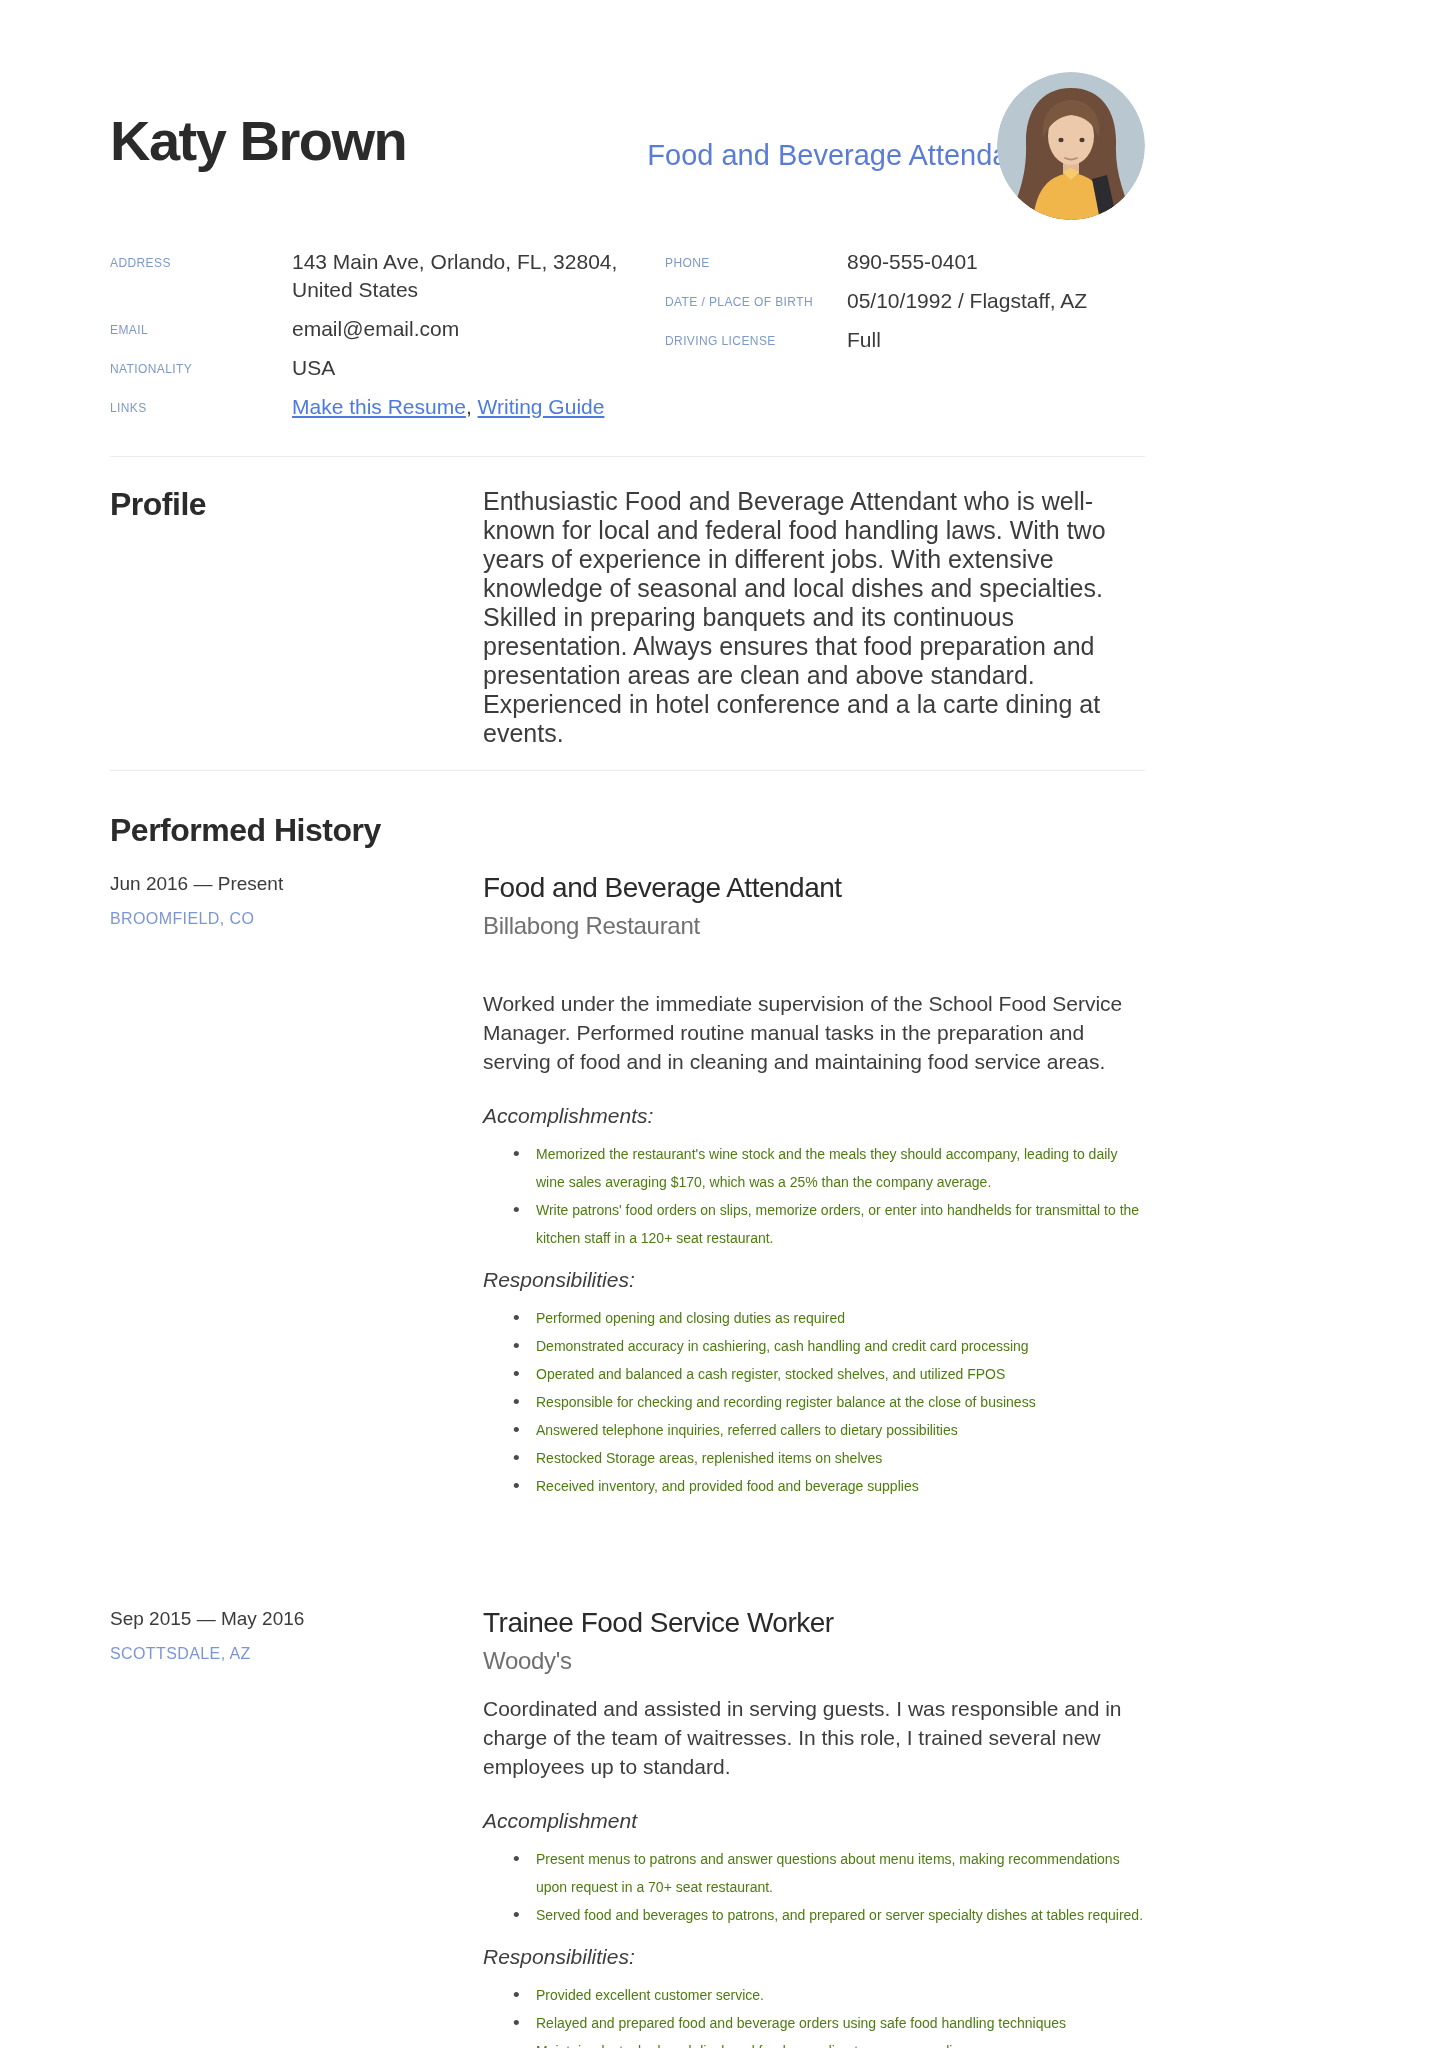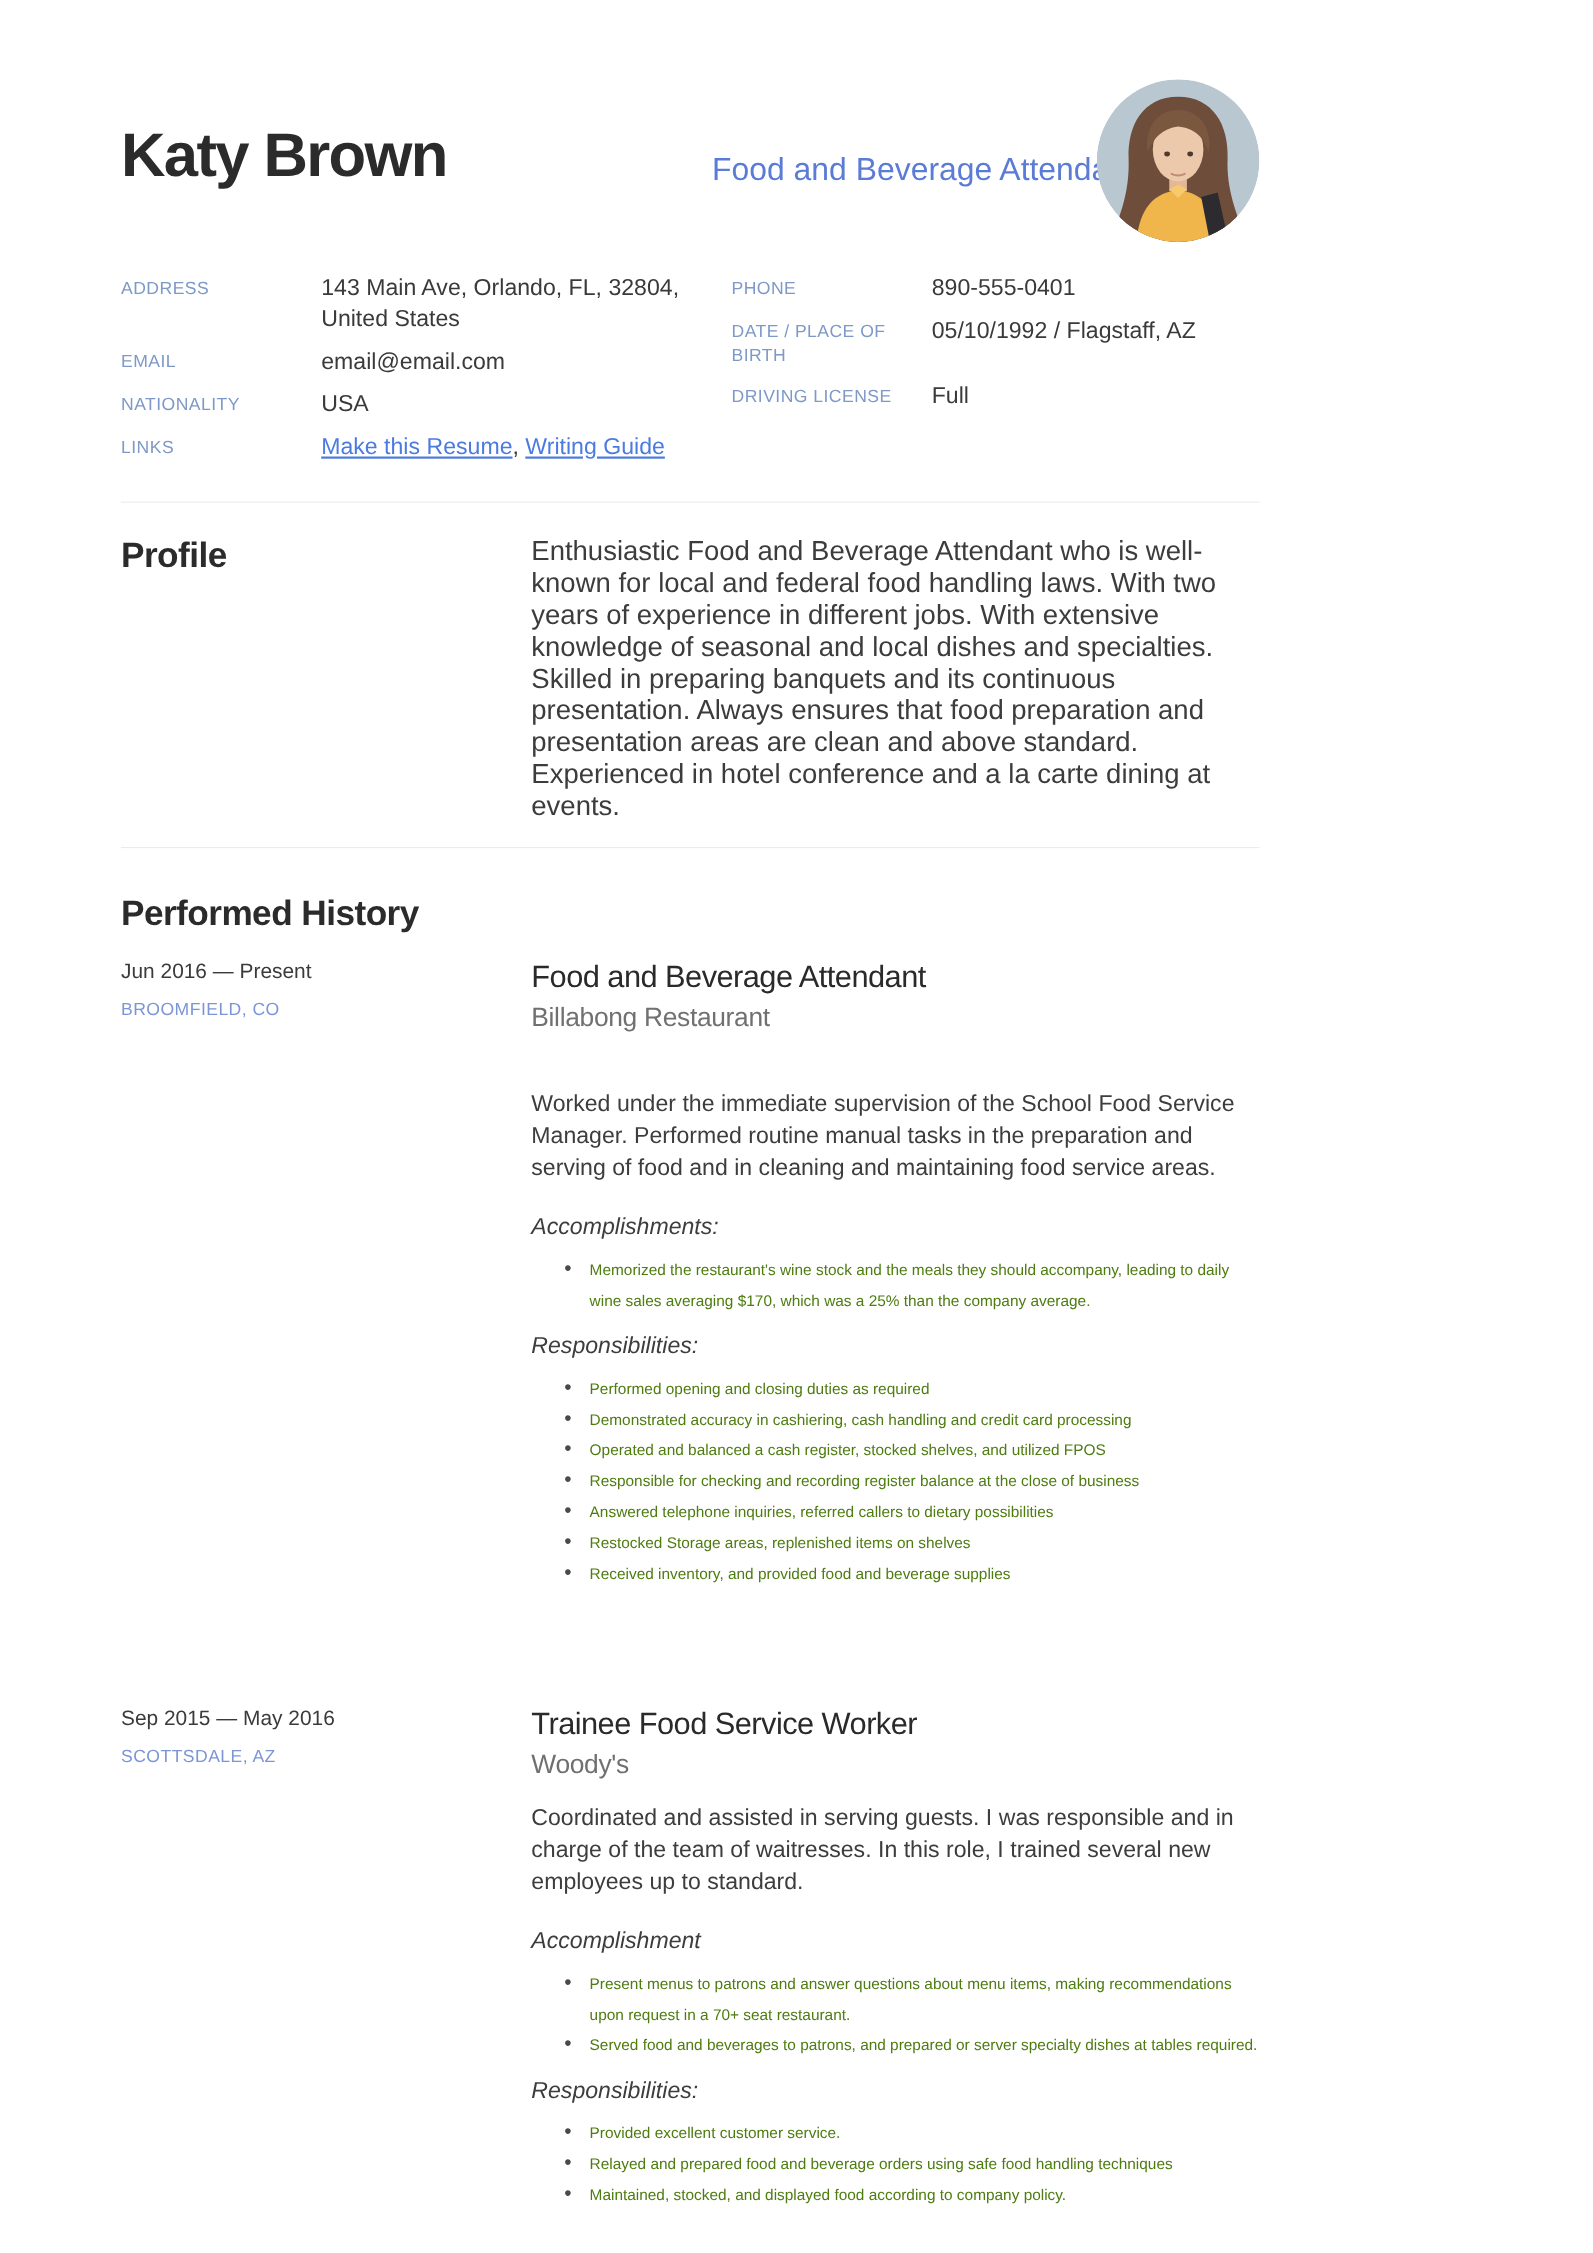--- a/index.html
+++ b/index.html
@@ -53,21 +53,21 @@
 
   
   .contact {
     display: grid;
     grid-template-columns: 555px 1fr;
     margin-top: 28px;
     padding-bottom: 24px;
   }
   .c-row { display: grid; grid-template-columns: 182px 1fr; margin-bottom: 11px; }
   .c-label {
-    font-size: 16px;
+    font-size: 12px;
     line-height: 22px;
     letter-spacing: 0.4px;
     color: var(--accent_label, #7d99c7);
     padding-top: 4px;
     padding-right: 10px;
   }
   .c-value { font-size: 21px; line-height: 28px; color: #3a3a3a; }
   .c-value a {
     color: var(--accent_link, #4c7be0);
     text-decoration: underline;
@@ -234,20 +234,21 @@
         <div class="job-dates">Jun 2016 — Present</div>
         <div class="job-location">BROOMFIELD, CO</div>
       </div>
       <div class="job-content">
         <h3 class="job-title">Food and Beverage Attendant</h3>
         <div class="job-company">Billabong Restaurant</div>
         <p class="job-desc">Worked under the immediate supervision of the School Food Service Manager. Performed routine manual tasks in the preparation and serving of food and in cleaning and maintaining food service areas.</p>
         <div class="sublabel">Accomplishments:</div>
         <ul class="blist">
           <li>Memorized the restaurant's wine stock and the meals they should accompany, leading to daily wine sales averaging $170, which was a 25% than the company average.</li>
+          <li>Write patrons' food orders on slips, memorize orders, or enter into handhelds for transmittal to the kitchen staff in a 120+ seat restaurant.</li>
         </ul>
         <div class="sublabel">Responsibilities:</div>
         <ul class="blist">
           <li>Performed opening and closing duties as required</li>
           <li>Demonstrated accuracy in cashiering, cash handling and credit card processing</li>
           <li>Operated and balanced a cash register, stocked shelves, and utilized FPOS</li>
           <li>Responsible for checking and recording register balance at the close of business</li>
           <li>Answered telephone inquiries, referred callers to dietary possibilities</li>
           <li>Restocked Storage areas, replenished items on shelves</li>
           <li>Received inventory, and provided food and beverage supplies</li>

